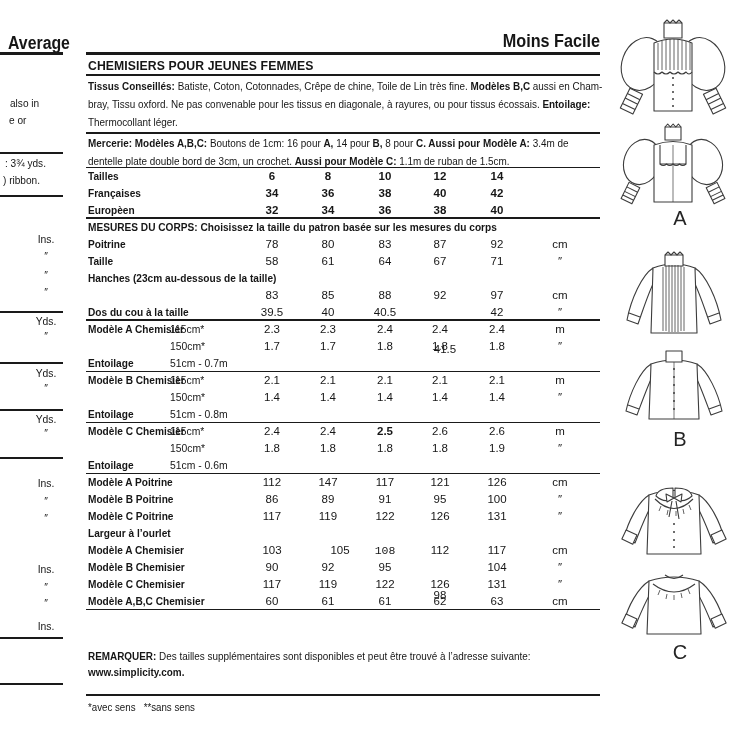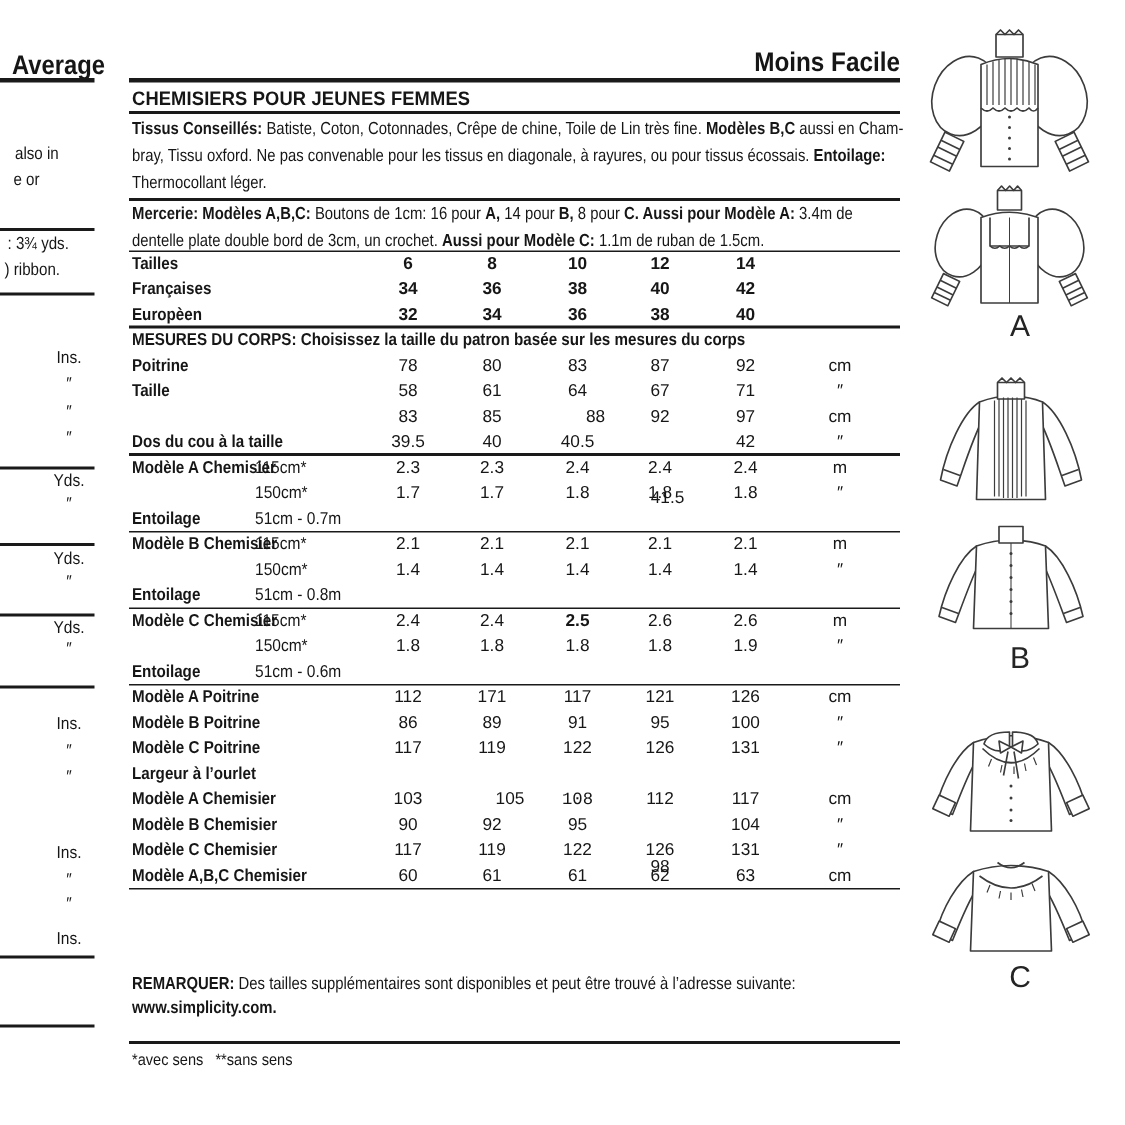--- a/index.html
+++ b/index.html
@@ -139,24 +139,27 @@
     <div class="trow data">
       <span class="tlabel">Taille</span>
       <span class="tval" style="left: 166px;">58</span>
       <span class="tval" style="left: 222px;">61</span>
       <span class="tval" style="left: 279px;">64</span>
       <span class="tval" style="left: 334px;">67</span>
       <span class="tval" style="left: 391px;">71</span>
       <span class="tunit">″</span>
     </div>
     <div class="trow data">
+      <span class="tlabel">Hanches (23cm au-dessous de la taille)</span>
+    </div>
+    <div class="trow data">
       <span class="tlabel"></span>
       <span class="tval" style="left: 166px;">83</span>
       <span class="tval" style="left: 222px;">85</span>
-      <span class="tval" style="left: 291px;">88</span>
+      <span class="tval" style="left: 279px;">88</span>
       <span class="tval" style="left: 334px;">92</span>
       <span class="tval" style="left: 391px;">97</span>
       <span class="tunit">cm</span>
     </div>
     <div class="trow data" style="border-bottom: 2px solid rgb(26, 26, 26);">
       <span class="tlabel">Dos du cou à la taille</span>
       <span class="tval" style="left: 166px;">39.5</span>
       <span class="tval" style="left: 222px;">40</span>
       <span class="tval" style="left: 279px;">40.5</span>
       <span class="tval" style="left: 339px; margin-top: 37px;">41.5</span>
@@ -231,21 +234,21 @@
       <span class="tval" style="left: 391px;">1.9</span>
       <span class="tunit">″</span>
     </div>
     <div class="trow data" style="border-bottom: 1.5px solid rgb(26, 26, 26);">
       <span class="tlabel">Entoilage</span>
       <span class="tsub">51cm - 0.6m</span>
     </div>
     <div class="trow data">
       <span class="tlabel">Modèle A Poitrine</span>
       <span class="tval" style="left: 166px;">112</span>
-      <span class="tval" style="left: 222px;">171</span>
+      <span class="tval" style="left: 222px;">147</span>
       <span class="tval" style="left: 279px;">117</span>
       <span class="tval" style="left: 334px;">121</span>
       <span class="tval" style="left: 391px;">126</span>
       <span class="tunit">cm</span>
     </div>
     <div class="trow data">
       <span class="tlabel">Modèle B Poitrine</span>
       <span class="tval" style="left: 166px;">86</span>
       <span class="tval" style="left: 222px;">89</span>
       <span class="tval" style="left: 279px;">91</span>

